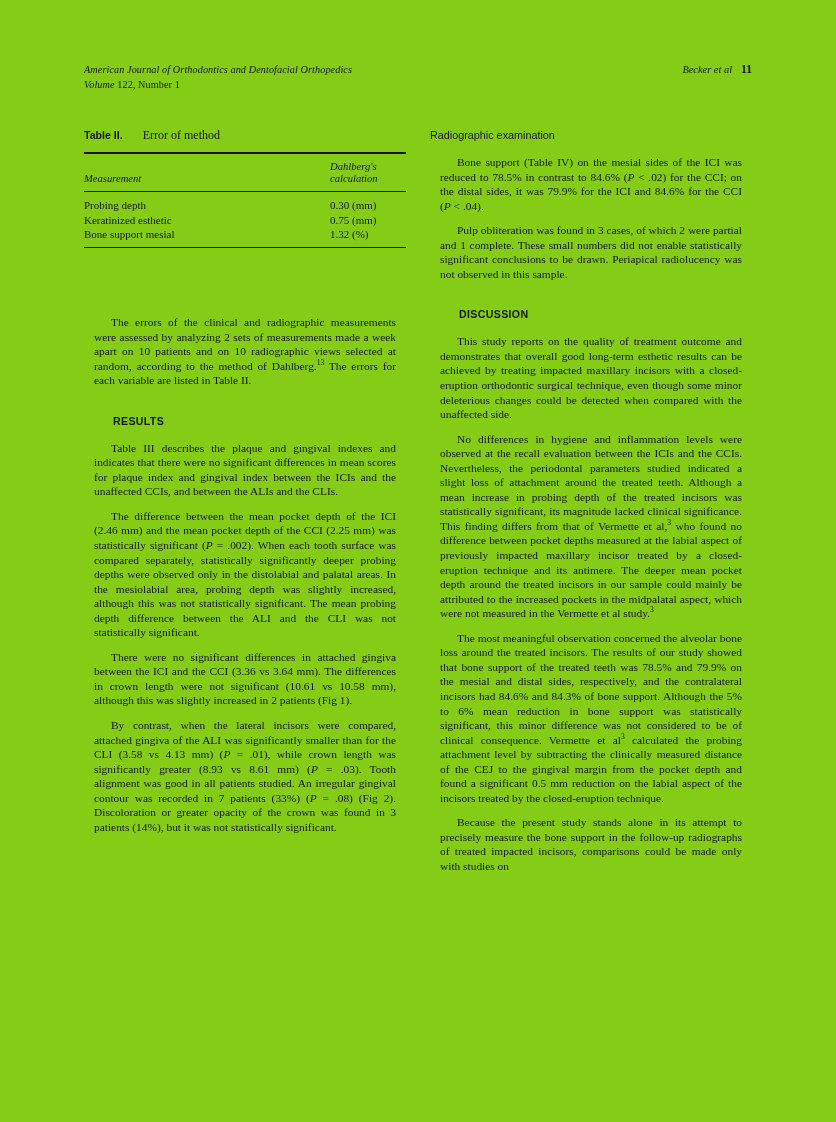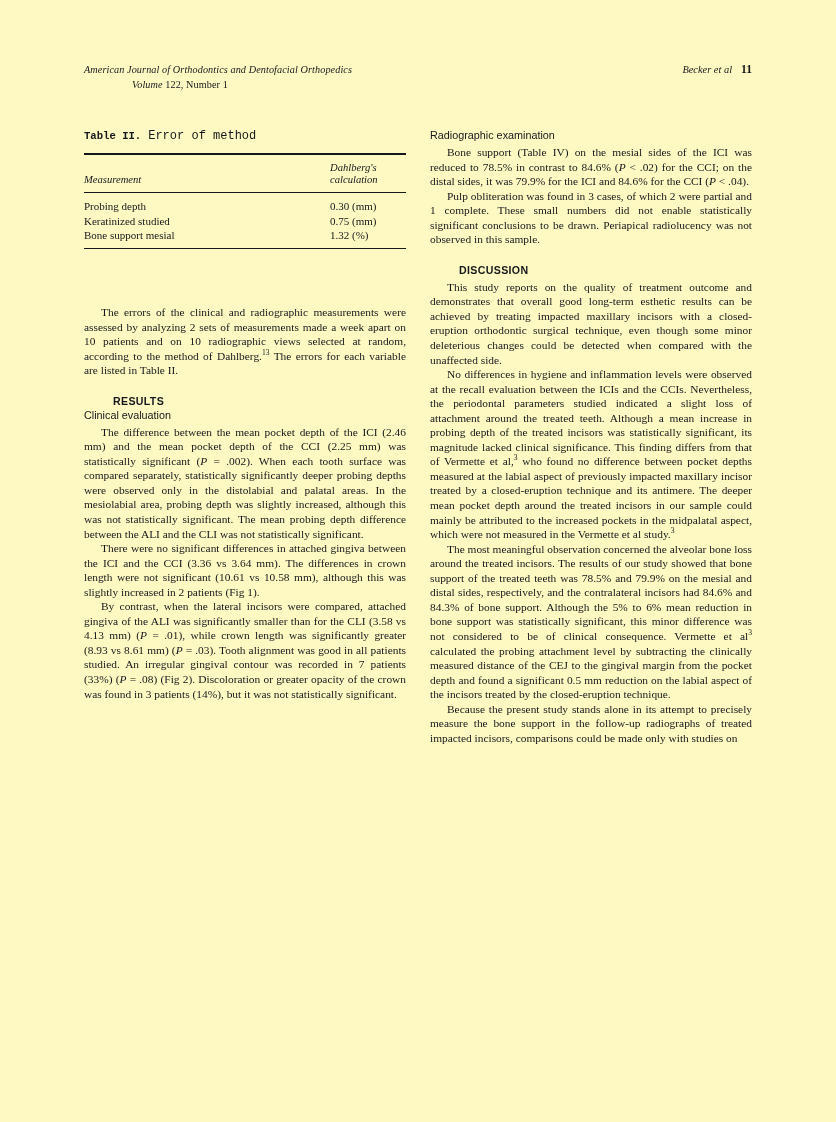--- a/index.html
+++ b/index.html
@@ -15,41 +15,41 @@
     font-family: "Liberation Serif", "DejaVu Serif", serif;
     color: #16171b;
     overflow: hidden;
   }
 
   .page {
     position: absolute;
     left: 0; top: 0;
     width: 836px;
     height: 1122px;
-    background: #fef9c3;
+    background: #84cc16;
   }
 
   
   .running-head {
     position: absolute;
     left: 84px;
     top: 62px;
     width: 668px;
     height: 34px;
   }
   .rh-left {
     position: absolute;
     left: 0; top: 0;
     font-style: italic;
     font-size: 10.2px;
     line-height: 15px;
     letter-spacing: 0.1px;
     white-space: nowrap;
   }
-  .rh-left .line2 .vol-label { font-style: italic; margin-left: 48px; }
+  .rh-left .line2 .vol-label { font-style: italic; }
   .rh-left .line2 .vol-num { font-style: normal; }
   .rh-right {
     position: absolute;
     right: 0; top: 0;
     font-size: 10.4px;
     line-height: 15px;
     white-space: nowrap;
   }
   .rh-authors { font-style: italic; }
   .rh-page {
@@ -62,21 +62,21 @@
   
   .col {
     position: absolute;
     top: 128px;
     width: 322px;
   }
   .col-left  { left: 84px; }
   .col-right { left: 430px; }
 
   p.body {
-    margin: 0;
+    margin: 10px;
     font-size: 11.4px;
     line-height: 14.55px;
     text-align: justify;
     text-indent: 17px;
     -webkit-hyphens: none;
     hyphens: none;
     word-spacing: 0px;
   }
   p.body.noindent { text-indent: 0; }
 
@@ -114,26 +114,26 @@
     top: 128px;
     width: 322px;
   }
   .table-caption {
     font-family: "Liberation Sans", "DejaVu Sans", sans-serif;
     font-size: 10.6px;
     line-height: 14px;
     margin-bottom: 10px;
     white-space: nowrap;
   }
-  .table-caption .tnum { font-weight: bold; font-family: Liberation Mono, monospace; }
+  .table-caption .tnum { font-weight: bold; }
   .table-caption .ttitle {
-    font-family: Liberation Mono, monospace;
+    font-family: Liberation Serif, serif;
     font-size: 12px;
     font-weight: normal;
-    margin-left: 7px;
+    margin-left: 20px;
   }
   table.err {
     border-collapse: collapse;
     width: 322px;
     table-layout: fixed;
   }
   table.err col.c1 { width: 246px; }
   table.err col.c2 { width: 76px; }
 
   table.err thead th {
@@ -215,42 +215,42 @@
       <colgroup>
           <col class="c1">
           <col class="c2">
         </colgroup>
       <tbody>
         <tr>
           <td>Probing depth</td>
           <td>0.30 (mm)</td>
         </tr>
         <tr>
-          <td>Keratinized studied</td>
+          <td>Keratinized esthetic</td>
           <td>0.75 (mm)</td>
         </tr>
         <tr>
           <td>Bone support mesial</td>
           <td>1.32 (%)</td>
         </tr>
       </tbody>
     </table>
     <hr class="rule-bot">
   </div>
 
   <div class="col col-left col-left-after-table">
 
 
     <p class="body"><span>The errors of the clinical and radiographic measurements were assessed by analyzing 2 sets of measurements made a week apart on 10 patients and on 10 radiographic views selected at random, according to the method of Dahlberg.</span><sup class="ref">13</sup><span> The errors for each variable are listed in Table II.</span></p>
 
     <div class="sp-before-section"></div>
     <h2 class="section">RESULTS</h2>
-    <h3 class="subsection">Clinical evaluation</h3>
     <div class="sp-after-head"></div>
 
+    <p class="body">Table III describes the plaque and gingival indexes and indicates that there were no significant differences in mean scores for plaque index and gingival index between the ICIs and the unaffected CCIs, and between the ALIs and the CLIs.</p>
 
     <p class="body"><span>The difference between the mean pocket depth of the ICI (2.46 mm) and the mean pocket depth of the CCI (2.25 mm) was statistically significant (</span><em class="it">P</em><span> = .002). When each tooth surface was compared separately, statistically significantly deeper probing depths were observed only in the distolabial and palatal areas. In the mesiolabial area, probing depth was slightly increased, although this was not statistically significant. The mean probing depth difference between the ALI and the CLI was not statistically significant.</span></p>
 
     <p class="body">There were no significant differences in attached gingiva between the ICI and the CCI (3.36 vs 3.64 mm). The differences in crown length were not significant (10.61 vs 10.58 mm), although this was slightly increased in 2 patients (Fig 1).</p>
 
     <p class="body"><span>By contrast, when the lateral incisors were compared, attached gingiva of the ALI was significantly smaller than for the CLI (3.58 vs 4.13 mm) (</span><em class="it">P</em><span> = .01), while crown length was significantly greater (8.93 vs 8.61 mm) (</span><em class="it">P</em><span> = .03). Tooth alignment was good in all patients studied. An irregular gingival contour was recorded in 7 patients (33%) (</span><em class="it">P</em><span> = .08) (Fig 2). Discoloration or greater opacity of the crown was found in 3 patients (14%), but it was not statistically significant.</span></p>
 
   </div>
 
   <div class="col col-right">

